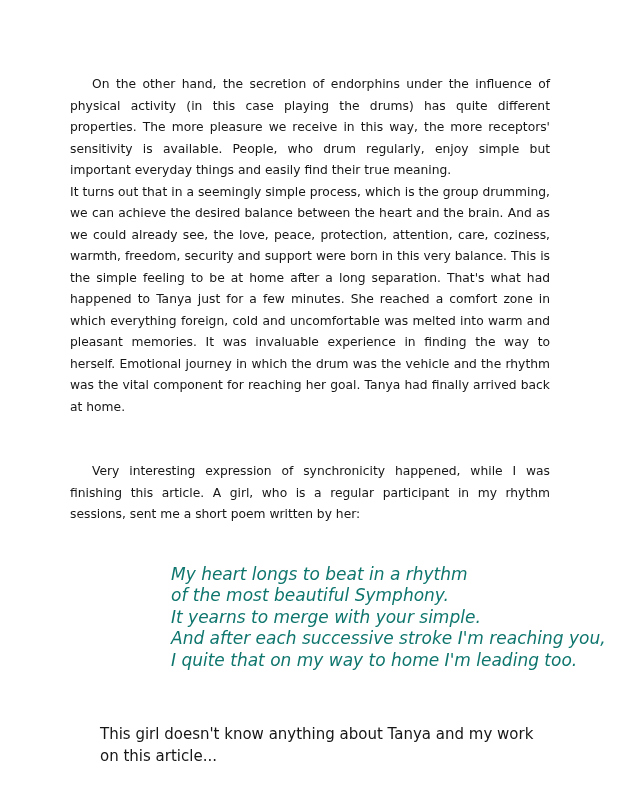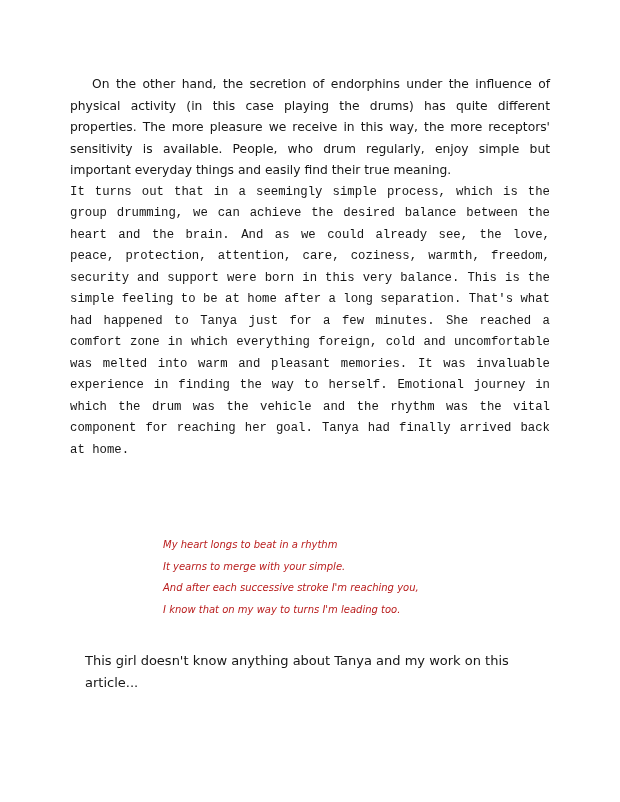--- a/index.html
+++ b/index.html
@@ -31,47 +31,46 @@
     text-align: justify;
     text-justify: inter-word;
     color: #161616;
     hyphens: none;
   }
   .para.indent {
     text-indent: 22px;
   }
   .para.noindent {
     text-indent: 0;
-    font-family: Liberation Mono, monospace;
   }
   .gap-block {
     height: 43px;
   }
   .poem {
-    margin: 8px;
+    margin: 16px;
     padding-left: 85px;
-    font-size: 10px;
+    font-size: 17px;
     line-height: 21.5px;
     font-style: italic;
-    color: #b91c1c;
+    color: #0f766e;
     text-align: left;
   }
   .poem-line {
     white-space: pre;
   }
   .poem-spacer-top {
     height: 22px;
   }
   .poem-spacer-bottom {
     height: 21px;
   }
   .closing {
-    margin: 1px;
+    margin: 16px;
     padding-left: 14px;
-    font-size: 13px;
+    font-size: 15px;
     line-height: 21.5px;
     text-align: left;
     color: #161616;
   }
   .page-number {
     position: absolute;
     left: 0;
     right: 0;
     top: 733px;
     text-align: center;
@@ -87,28 +86,30 @@
 
   <div class="content">
 
     <p class="para indent">On the other hand, the secretion of endorphins under the influence of physical activity (in this case playing the drums) has quite different properties. The more pleasure we receive in this way, the more receptors' sensitivity is available. People, who drum regularly, enjoy simple but important everyday things and easily find their true meaning.</p>
 
 
     <p class="para noindent">It turns out that in a seemingly simple process, which is the group drumming, we can achieve the desired balance between the heart and the brain. And as we could already see, the love, peace, protection, attention, care, coziness, warmth, freedom, security and support were born in this very balance. This is the simple feeling to be at home after a long separation. That's what had happened to Tanya just for a few minutes. She reached a comfort zone in which everything foreign, cold and uncomfortable was melted into warm and pleasant memories. It was invaluable experience in finding the way to herself. Emotional journey in which the drum was the vehicle and the rhythm was the vital component for reaching her goal. Tanya had finally arrived back at home.</p>
 
     <div class="gap-block"></div>
 
+    <p class="para indent">Very interesting expression of synchronicity happened, while I was finishing this article. A girl, who is a regular participant in my rhythm sessions, sent me a short poem written by her:</p>
 
     <div class="poem-spacer-top"></div>
 
     <div class="poem">
       <div class="poem-line">My heart longs to beat in a rhythm</div>
+      <div class="poem-line">of the most beautiful Symphony.</div>
       <div class="poem-line">It yearns to merge with your simple.</div>
       <div class="poem-line">And after each successive stroke I'm reaching you,</div>
-      <div class="poem-line">I know that on my way to turns I'm leading too.</div>
+      <div class="poem-line">I quite that on my way to home I'm leading too.</div>
     </div>
 
     <div class="poem-spacer-bottom"></div>
 
     <p class="closing">This girl doesn't know anything about Tanya and my work on this article...</p>
 
   </div>
 
 
 </div>

